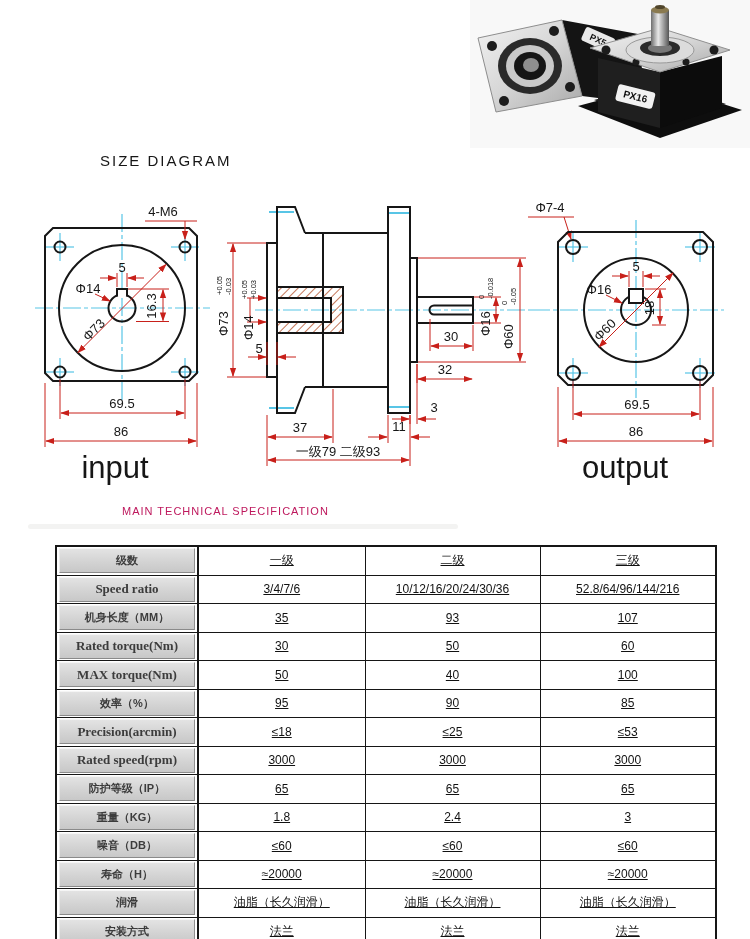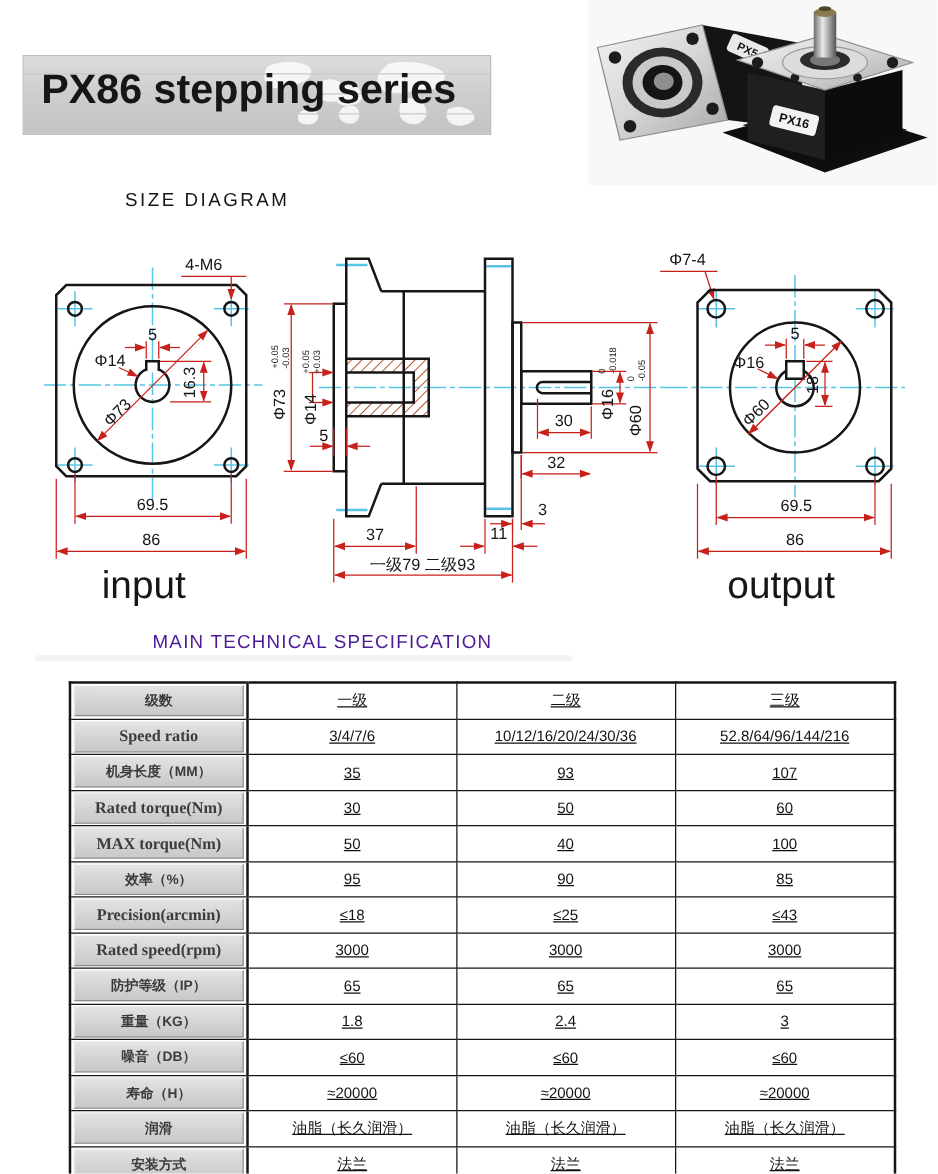--- a/index.html
+++ b/index.html
@@ -12,21 +12,21 @@
           border:1px solid #bdbdbd;overflow:hidden;}
   .banner svg{position:absolute;left:0;top:0;}
   .banner-title{position:absolute;left:14px;top:7px;font-size:33px;font-weight:600;
                 letter-spacing:0px;color:#161616;white-space:nowrap;}
 
   
   .photo{position:absolute;right:0;top:0;width:280px;height:148px;background:#f8f8f8;}
 
   
   .size-title{position:absolute;left:100px;top:152px;font-size:15px;letter-spacing:2px;color:#161616;}
-  .spec-title{position:absolute;left:122px;top:505px;font-size:15px;letter-spacing:1px;color:#4c1d95;}
+  .spec-title{position:absolute;left:122px;top:505px;font-size:11px;letter-spacing:1px;color:#be185d;}
   .smudge{position:absolute;left:28px;top:524px;width:430px;height:5px;background:#e9e9e7;opacity:.55;border-radius:3px;}
 
   
   .drawing{position:absolute;left:0;top:180px;}
   .drawing text{font-family:"Liberation Sans",sans-serif;fill:#161616;}
   .dimtxt{font-size:13px;}
   .toltxt{font-size:7.5px;}
   .viewlbl{font-size:31px;}
 
   
@@ -44,39 +44,20 @@
         border-right:1px solid #909090;border-bottom:1px solid #8a8a8a;
         color:#3c3c3c;}
   .chip.en{font-size:13px;font-family:Liberation Serif, serif;}
   .chip.zh{font-size:11px;}
 </style>
 </head>
 <body>
 
 <div class="page">
 
-  <div class="banner">
-    <svg width="373" height="62" viewBox="0 0 373 62">
-      <g fill="#ffffff" opacity="0.8">
-        <path d="M195,8 q14,-6 28,-2 q10,3 6,10 q-6,8 -18,6 q-8,6 -14,2 q-8,-6 -2,-16 z"></path>
-        <path d="M238,20 q10,-4 16,2 q8,-2 14,4 q6,8 -2,12 q-10,4 -16,-2 q-10,2 -14,-4 q-4,-7 2,-12 z"></path>
-        <path d="M292,6 q18,-4 34,2 q14,4 10,12 q-8,10 -26,8 q-16,6 -24,-2 q-8,-10 6,-20 z"></path>
-        <path d="M305,34 q12,-2 16,6 q4,10 -6,14 q-10,2 -14,-6 q-2,-10 4,-14 z"></path>
-        <path d="M258,40 q8,-2 10,4 q2,8 -6,10 q-8,0 -10,-6 q0,-6 6,-8 z"></path>
-        <path d="M340,42 q10,-4 18,2 q6,6 -2,10 q-10,4 -16,-2 q-4,-6 0,-10 z"></path>
-        <path d="M222,44 q6,-4 12,0 q4,6 -2,10 q-8,2 -12,-2 q-2,-5 2,-8 z"></path>
-      </g>
-      <g stroke="#c9c9c9" stroke-width="1">
-        <line x1="0" y1="14" x2="373" y2="14"></line>
-          <line x1="0" y1="30" x2="373" y2="30"></line>
-          <line x1="0" y1="46" x2="373" y2="46"></line>
-      </g>
-    </svg>
-    <div class="banner-title">PX86  stepping series</div>
-  </div>
 
   <div class="photo">
     <svg width="280" height="148" viewBox="0 0 280 148">
       <defs>
         <linearGradient id="silver" x1="0" y1="0" x2="1" y2="1">
           <stop offset="0" stop-color="#f2f2f2"></stop>
             <stop offset="0.5" stop-color="#d6d6d6"></stop>
             <stop offset="1" stop-color="#a8a8a8"></stop>
         </linearGradient>
         <linearGradient id="shaftg" x1="0" y1="0" x2="1" y2="0">
@@ -388,21 +369,21 @@
       <td>95</td>
       <td>90</td>
       <td>85</td>
     </tr>
     <tr>
       <th>
             <div class="chip en">Precision(arcmin)</div>
           </th>
       <td>≤18</td>
       <td>≤25</td>
-      <td>≤43</td>
+      <td>≤53</td>
     </tr>
     <tr>
       <th>
             <div class="chip en">Rated speed(rpm)</div>
           </th>
       <td>3000</td>
       <td>3000</td>
       <td>3000</td>
     </tr>
     <tr>

